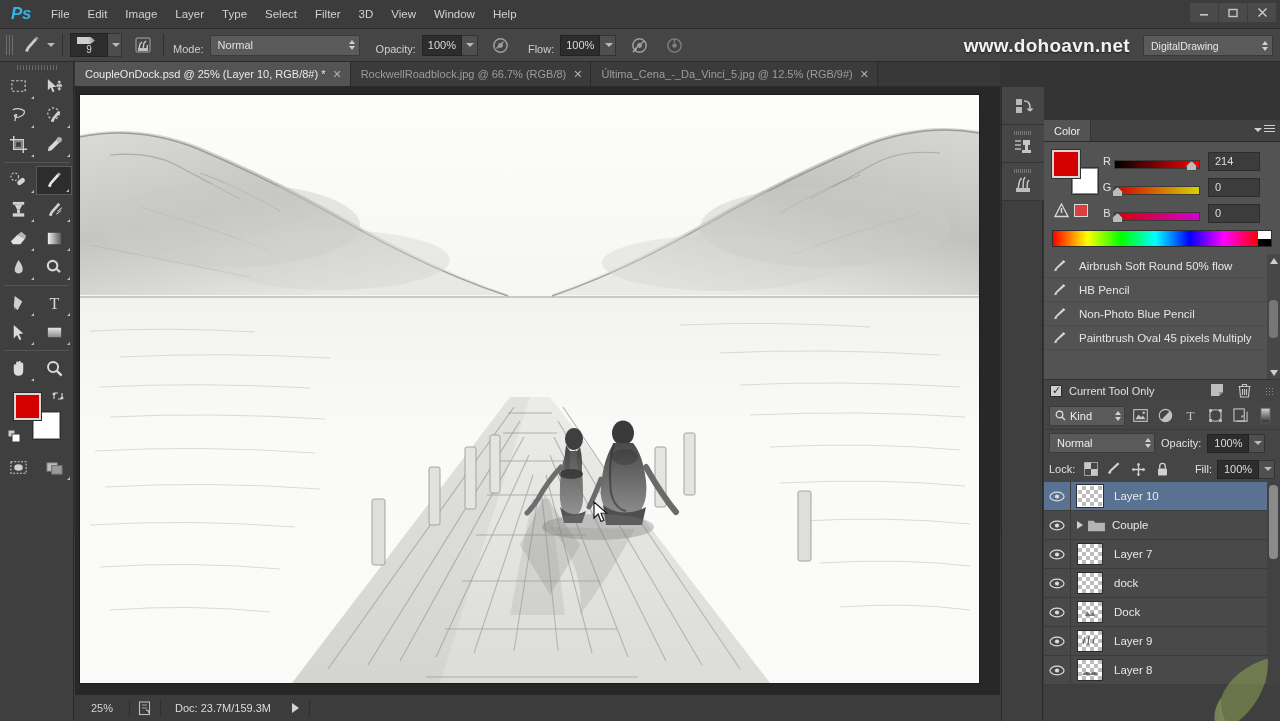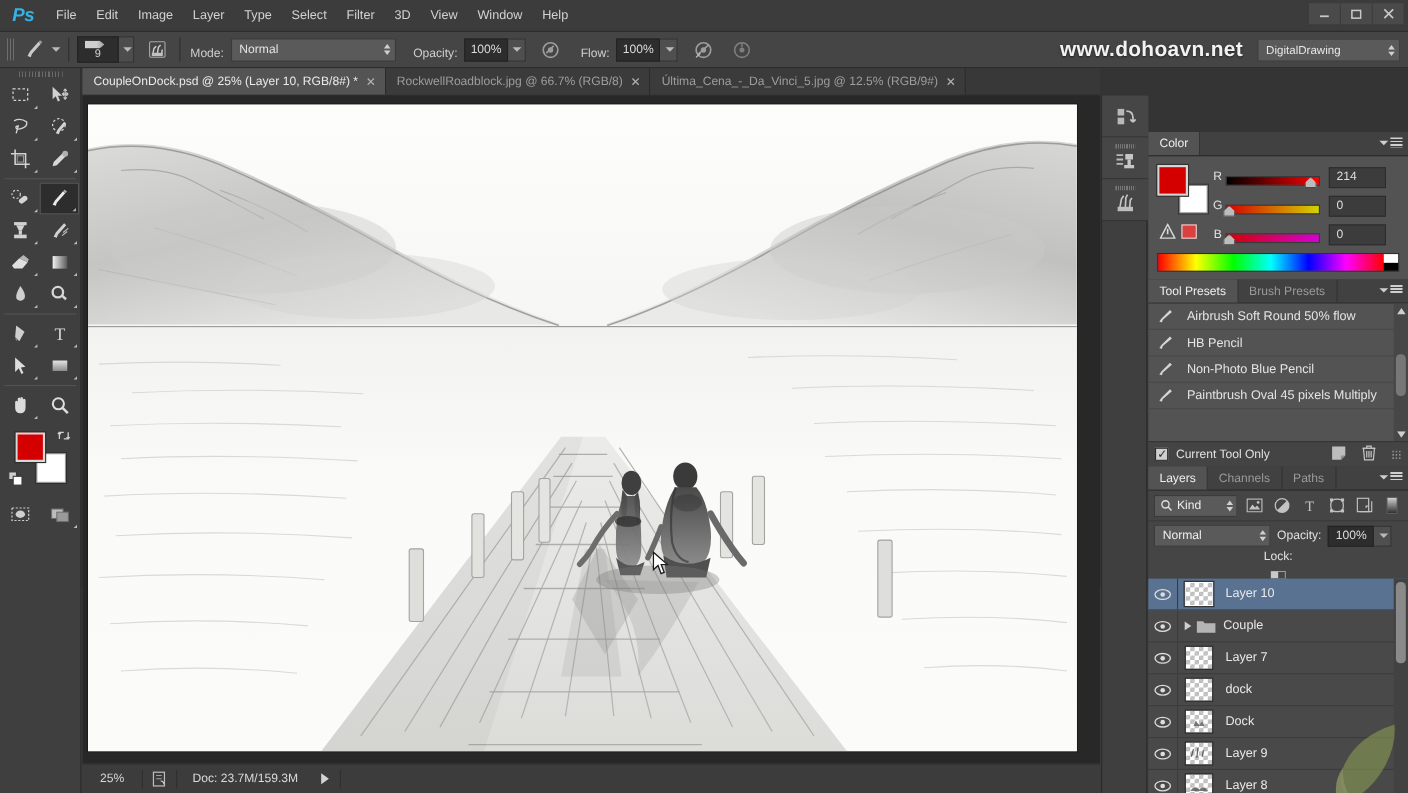--- a/index.html
+++ b/index.html
@@ -235,21 +235,21 @@
   
   .lyr-filter { height: 27px; background: #454545; display: flex; align-items: center; padding: 0 5px; gap: 5px; }
   .kind-box {
     width: 76px; height: 20px; background: #5a5a5a; border: 1px solid #3b3b3b;
     display: flex; align-items: center; gap: 4px; padding: 0 3px 0 5px; color: #eee; font-size: 11px;
   }
   .lyr-fico { width: 20px; height: 20px; display: flex; align-items: center; justify-content: center; }
   .lyr-mode { height: 27px; background: #454545; display: flex; align-items: center; padding: 0 5px; gap: 6px; border-top: 1px solid #3a3a3a; }
   .mode-sel { width: 106px; height: 20px; background: #5a5a5a; border: 1px solid #3b3b3b;
     display: flex; align-items: center; padding: 0 3px 0 7px; color: #eee; font-size: 11px; }
-  .lyr-lock { height: 26px; background: #454545; display: flex; align-items: center; padding: 0 5px; gap: 7px; flex-direction: column; }
+  .lyr-lock { height: 26px; background: #454545; display: flex; align-items: center; padding: 0 5px; gap: 7px; }
   .lock-ico { width: 17px; height: 18px; display: flex; align-items: center; justify-content: center; }
   .lyr-list { background: #494949; position: relative; }
   .lyr-row {
     height: 29px; display: flex; align-items: center; border-bottom: 1px solid #3c3c3c;
     position: relative;
   }
   .lyr-row.selected { background: #5a7292; }
   .eye-cell { width: 26px; display: flex; align-items: center; justify-content: center; }
   .lyr-divider { position: absolute; left: 26px; top: 0; bottom: 0; width: 1px; background: #3c3c3c; }
   .thumb {
@@ -877,28 +877,20 @@
       </div>
       <div class="spectrum">
         <div class="grad"></div>
         <div class="wb">
           <i style="background:#ffffff"></i>
             <i style="background:#000000"></i>
         </div>
       </div>
     </div>
 
-    <div class="panel-header">
-      <div class="panel-tab active">Tool Presets</div>
-      <div class="panel-tab">Brush Presets</div>
-      <div class="panel-menu">
-        <span class="pm-tri"></span>
-          <span class="pm-lines"></span>
-      </div>
-    </div>
     <div class="tp-list">
       <div class="tp-item">
         <svg width="18" height="14" viewBox="0 0 20 16">
             <path d="M2 13 L4.6 14 L5.6 11 L15 3 L13 1 L4 10 Z" fill="#d4d4d4"></path>
           </svg>
         <span>Airbrush Soft Round 50% flow</span>
       </div>
       <div class="tp-item">
         <svg width="18" height="14" viewBox="0 0 20 16">
             <path d="M2 13 L4.6 14 L5.6 11 L15 3 L13 1 L4 10 Z" fill="#d4d4d4"></path>
@@ -944,29 +936,20 @@
         <span>
           <svg width="13" height="15" viewBox="0 0 13 15">
             <path d="M1.5 3.5 L11.5 3.5 L10.5 14 L2.5 14 Z" fill="none" stroke="#c6c6c6" stroke-width="1.1"></path>
             <path d="M0.5 3.5 L12.5 3.5 M4.5 3.5 L4.5 1.5 L8.5 1.5 L8.5 3.5 M4.5 6 L4.5 12 M6.5 6 L6.5 12 M8.5 6 L8.5 12" stroke="#c6c6c6" stroke-width="1.1" fill="none"></path>
           </svg>
         </span>
         <span class="dots-grip"></span>
       </span>
     </div>
 
-    <div class="panel-header">
-      <div class="panel-tab active">Layers</div>
-      <div class="panel-tab">Channels</div>
-      <div class="panel-tab">Paths</div>
-      <div class="panel-menu">
-        <span class="pm-tri"></span>
-          <span class="pm-lines"></span>
-      </div>
-    </div>
 
     <div class="lyr-filter">
       <div class="kind-box">
         <svg width="11" height="11" viewBox="0 0 11 11">
           <circle cx="4.5" cy="4.5" r="3.3" fill="none" stroke="#e0e0e0" stroke-width="1.2"></circle>
           <path d="M7 7 L10 10" stroke="#e0e0e0" stroke-width="1.3"></path>
         </svg>
         <span>Kind</span>
         <span class="stepper">
             <i class="up"></i>

